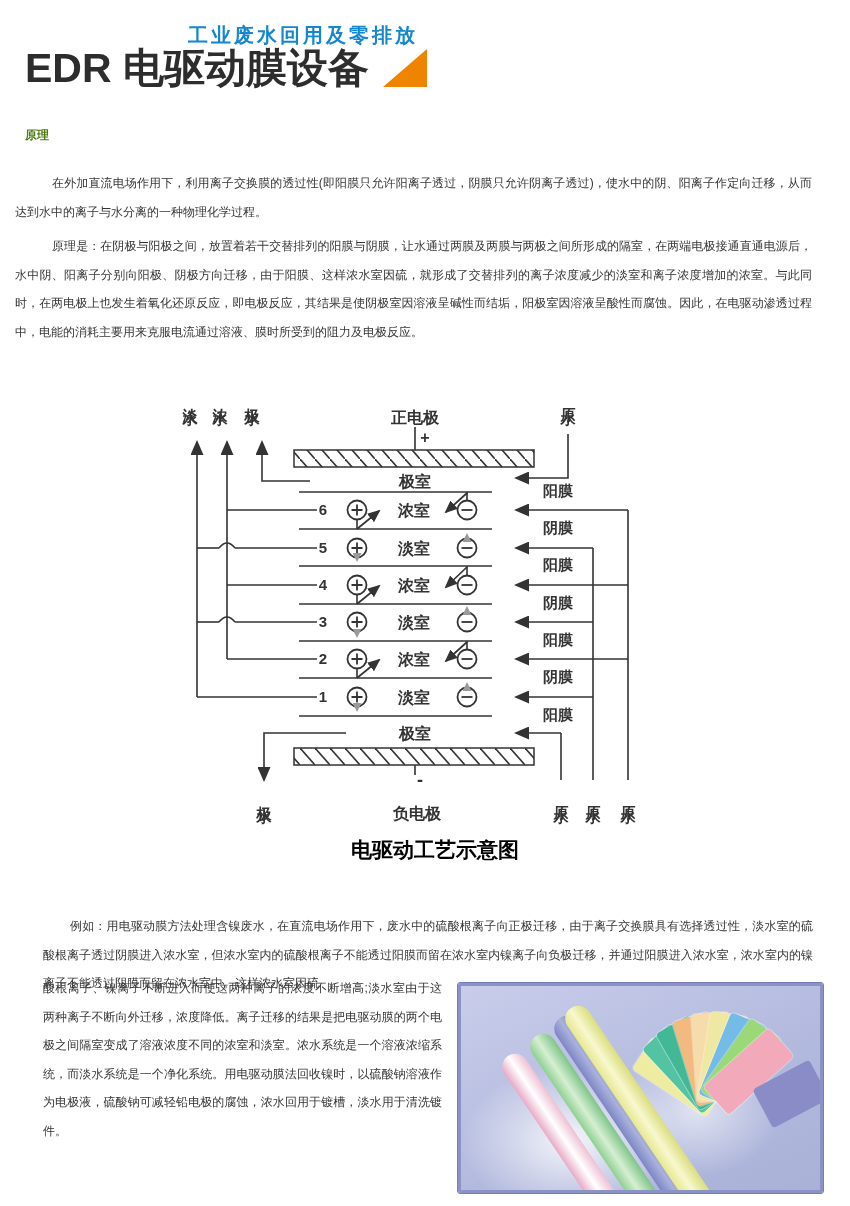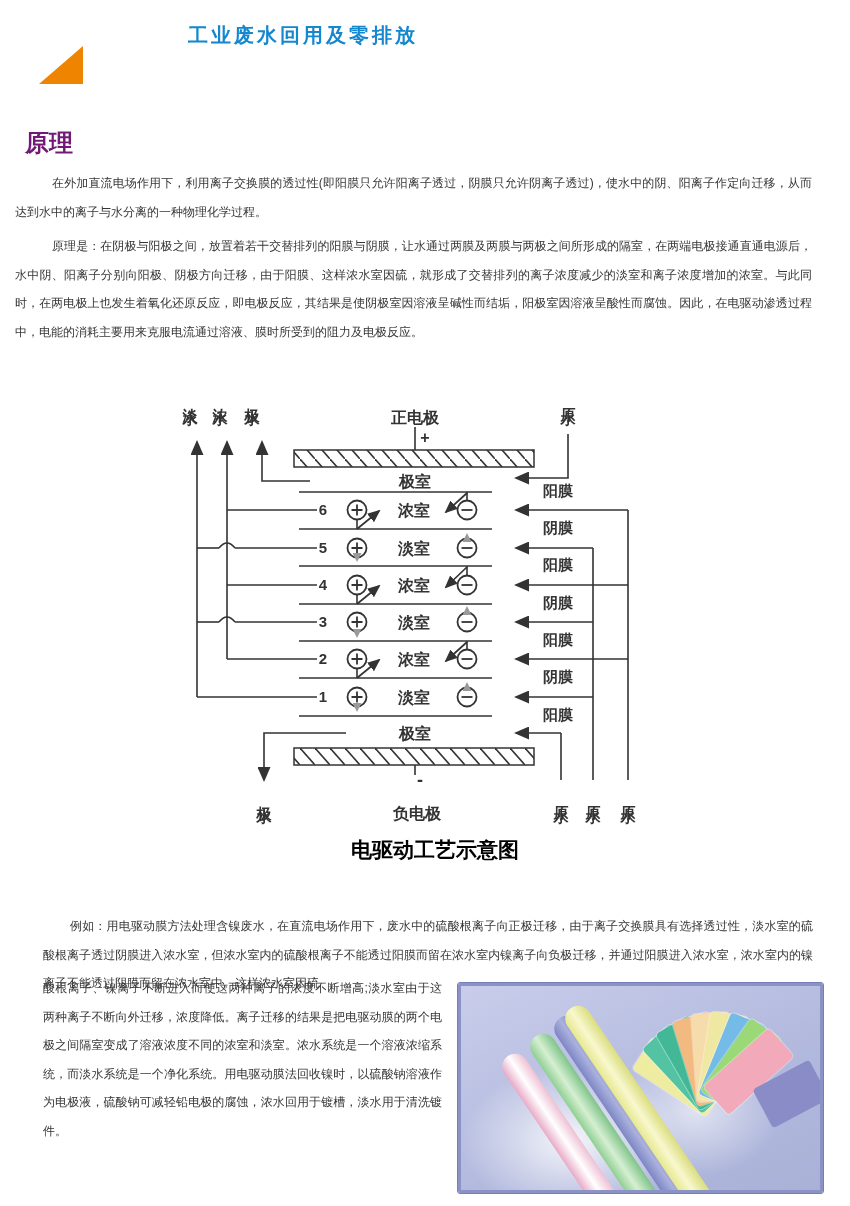--- a/index.html
+++ b/index.html
@@ -12,21 +12,21 @@
     font-size:20px; font-weight:bold; color:#1487cf; letter-spacing:3px; white-space:nowrap;text-align:right;
   }
   .title-row { position:absolute; left:25px; top:46px; display:flex; align-items:flex-end; }
   .title-text { font-size:41px; font-weight:bold; color:#2d2d2d; line-height:1.1; white-space:nowrap; }
   .title-tri {
     width:44px; height:38px; background:#ee8400; margin-left:14px; margin-bottom:4px;
     clip-path:polygon(0 100%, 100% 0, 100% 100%);
   }
   .section-heading {
     position:absolute; left:25px; top:127px;
-    font-size:24px; font-weight:bold; color:#701a75;
+    font-size:12px; font-weight:bold; color:#4d7c0f;
   }
   .para {
     position:absolute; color:#363636; font-size:12px; line-height:28.5px;
     text-align:justify;
   }
   .p1 { left:15px; top:169px; width:797px; text-indent:37px; }
   .p2 { left:15px; top:232px; width:797px; text-indent:37px; }
   .p3a { left:43px; top:884px; width:770px; text-indent:27px;margin-top:28px; }
   .p3b { left:43px; top:974px; width:399px; }
   .diagram { position:absolute; left:0; top:392px; width:748px; height:478px; }
@@ -76,20 +76,21 @@
     position:absolute; left:308px; top:76px; width:44px; height:64px; border-radius:4px;
     transform:rotate(62deg); background:#8a8cc8;
   }
 </style>
 </head>
 <body>
 
 <div class="tagline">工业废水回用及零排放</div>
 
 <div class="title-row">
+  <span class="title-text">EDR 电驱动膜设备</span>
   <span class="title-tri"></span>
 </div>
 
 <div class="section-heading">原理</div>
 
 <div class="para p1">在外加直流电场作用下，利用离子交换膜的透过性(即阳膜只允许阳离子透过，阴膜只允许阴离子透过)，使水中的阴、阳离子作定向迁移，从而达到水中的离子与水分离的一种物理化学过程。</div>
 <div class="para p2">原理是：在阴极与阳极之间，放置着若干交替排列的阳膜与阴膜，让水通过两膜及两膜与两极之间所形成的隔室，在两端电极接通直通电源后，水中阴、阳离子分别向阳极、阴极方向迁移，由于阳膜、这样浓水室因硫，就形成了交替排列的离子浓度减少的淡室和离子浓度增加的浓室。与此同时，在两电极上也发生着氧化还原反应，即电极反应，其结果是使阴极室因溶液呈碱性而结垢，阳极室因溶液呈酸性而腐蚀。因此，在电驱动渗透过程中，电能的消耗主要用来克服电流通过溶液、膜时所受到的阻力及电极反应。</div>
 
 <div class="diagram">
   <svg width="850" height="478" viewBox="0 392 850 478">

